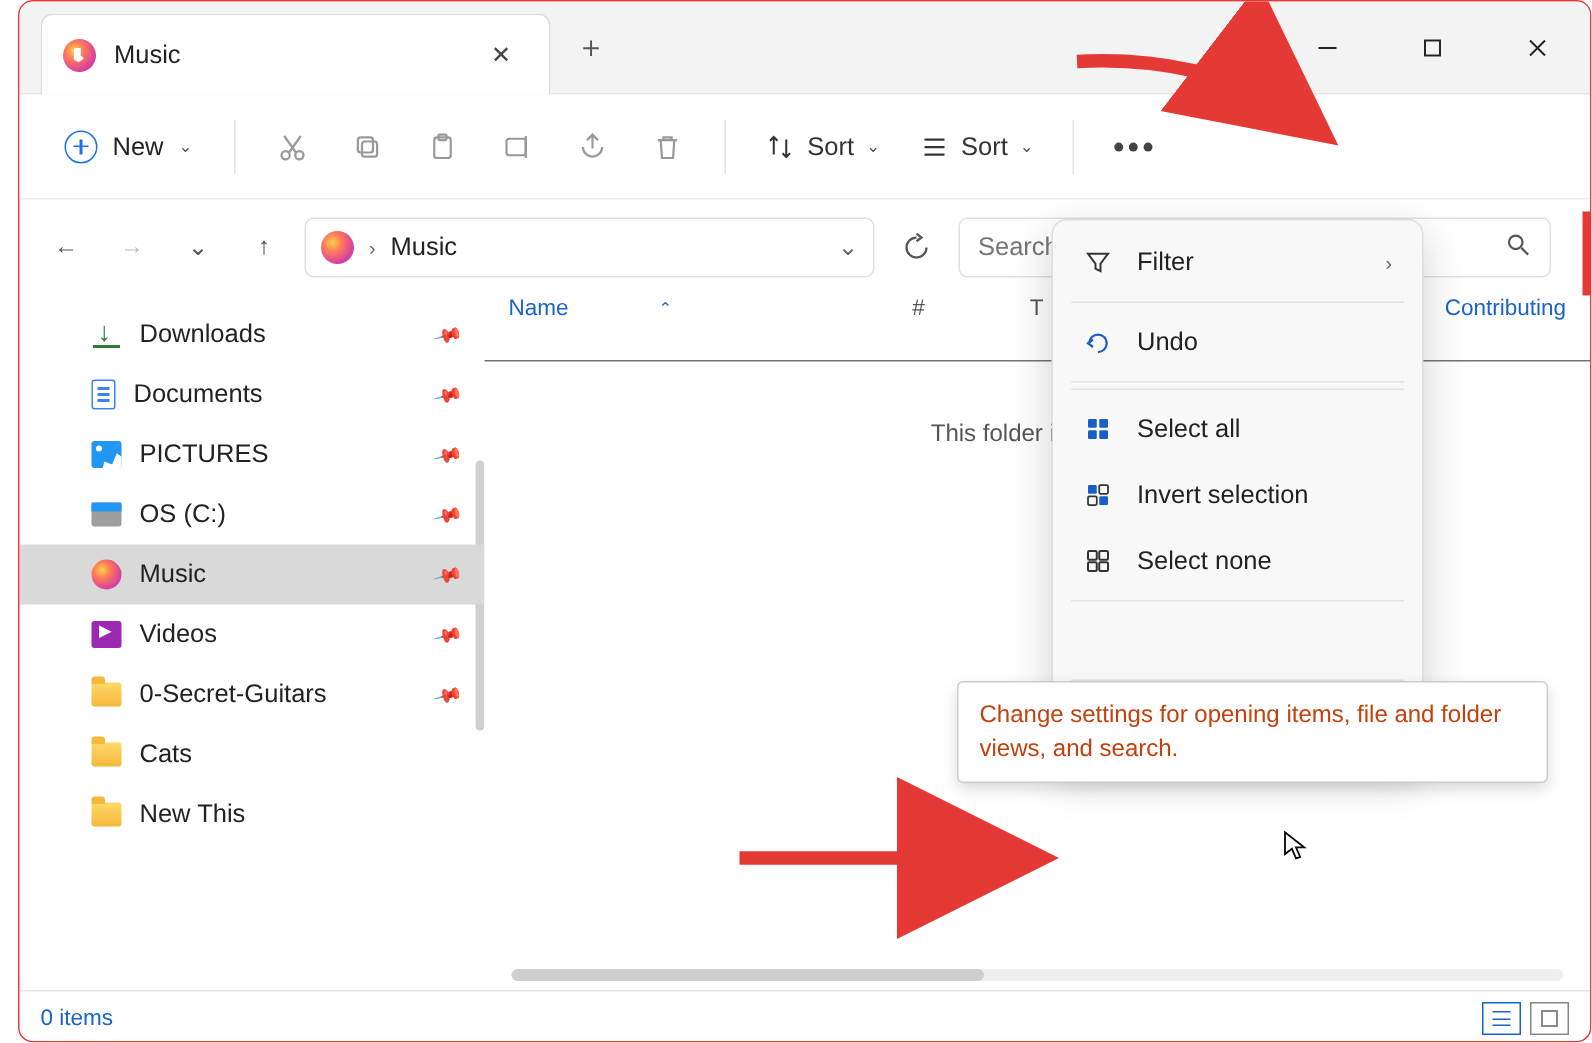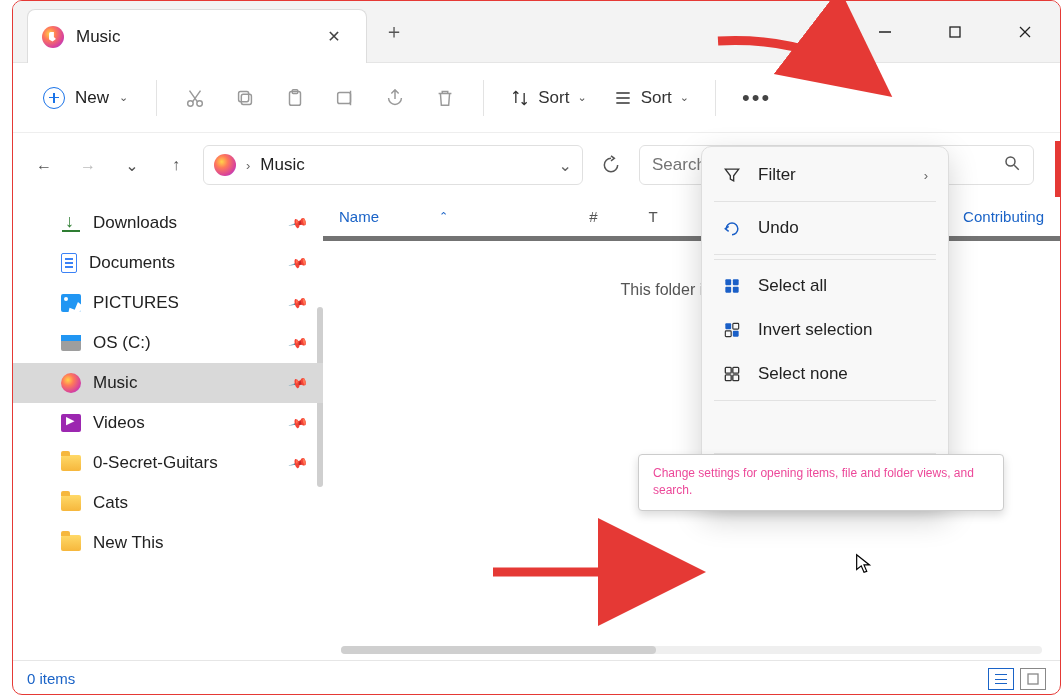--- a/index.html
+++ b/index.html
@@ -59,21 +59,21 @@
   .sb-pic{width:20px;height:18px;background:#2196f3;border-radius:2px;position:relative;overflow:hidden;}
   .sb-pic:before{content:"";position:absolute;left:3px;top:3px;width:4px;height:4px;background:#fff;border-radius:50%;}
   .sb-pic:after{content:"";position:absolute;left:-2px;bottom:-3px;width:28px;height:12px;background:#fff;transform:rotate(-20deg);clip-path:polygon(20% 100%,40% 30%,55% 60%,75% 10%,100% 100%);}
   .sb-drive{width:20px;height:16px;background:#9e9e9e;border-radius:2px;position:relative;}
   .sb-drive:before{content:"";position:absolute;top:0;left:0;right:0;height:6px;background:#2196f3;}
   .sb-music{width:20px;height:20px;border-radius:50%;background: radial-gradient(circle at 35% 35%, #ffce4a 2%, #ff7a59 30%, #d6409f 70%, #7b5cff 100%);}
   .sb-video{width:20px;height:18px;background:#9c27b0;border-radius:2px;position:relative;}
   .sb-video:before{content:"▶";color:#fff;position:absolute;left:5px;top:0;font-size:11px;}
 
   .main { flex:1; position:relative; background:#fff; }
-  .columns { display:flex; align-items:center; height:44px; padding:0 16px; gap:21px; font-size:15px; color:#555; border-bottom:5px solid #737373; }
+  .columns { display:flex; align-items:flex-start; height:44px; padding:0 16px; gap:40px; font-size:15px; color:#555; border-bottom:1px solid #737373; }
   .col-name { color:#1a63c7; display:flex; align-items:center; gap:60px;}
   .col-contrib{ color:#1a63c7; margin-left:auto;}
   .sort-caret{ font-size:11px; color:#1a63c7;}
   .empty-msg { text-align:center; color:#555; font-size:16px; padding-top:40px; }
   .hscroll { position:absolute; left:18px; right:18px; bottom:6px; height:8px; background:#efefef; border-radius:4px; }
   .hscroll:before{content:"";position:absolute;left:0;top:0;bottom:0;width:45%;background:#cfcfcf;border-radius:4px;}
 
   .statusbar { height:36px; border-top:1px solid #e6e6e6; display:flex; align-items:center; padding:0 14px; font-size:15px; color:#1a63c7; }
   .viewmodes{ margin-left:auto; display:flex; gap:6px;}
   .viewmode{ width:26px;height:22px; border:1px solid #1a63c7; display:flex;align-items:center;justify-content:center;}
@@ -85,21 +85,21 @@
   .cm-item { display:flex; align-items:center; gap:16px; padding:12px 14px; border-radius:6px; font-size:17px; color:#222; position:relative;}
   .cm-item.hover{ background:#ececec;align-items:flex-end; }
   .cm-item .arrow{ margin-left:auto; color:#666; font-size:13px;}
   .cm-sep{ height:1px; background:#e2e2e2; margin:4px 6px;}
   .cm-icon{ width:20px; height:20px; display:flex;align-items:center;justify-content:center; color:#1a5fc7;}
   .cm-icon.neutral{ color:#333;}
   .cm-icon svg{width:20px;height:20px;}
   .cursor { position:absolute; left:840px; top:552px; z-index:7; }
   .cursor svg{width:22px;height:22px;}
 
-  .tooltip { position:absolute; top:453px; left:625px; width:366px; background:#fff; border:1px solid #ccc; border-radius:4px; padding:10px 14px; font-size:12px; color:#ec4899; box-shadow:0 4px 10px rgba(0,0,0,0.15); z-index:6; line-height:1.45;}
+  .tooltip { position:absolute; top:453px; left:625px; width:394px; background:#fff; border:1px solid #ccc; border-radius:4px; padding:10px 14px; font-size:16px; color:#c2410c; box-shadow:0 4px 10px rgba(0,0,0,0.15); z-index:6; line-height:1.45;}
 
   .arrow-annot{ position:absolute; z-index:8; }
   .arrow-annot svg{ overflow:visible;}
 </style>
 </head>
 <body>
 
 <div class="outer-border">
   <div class="red-strip"></div>
 

